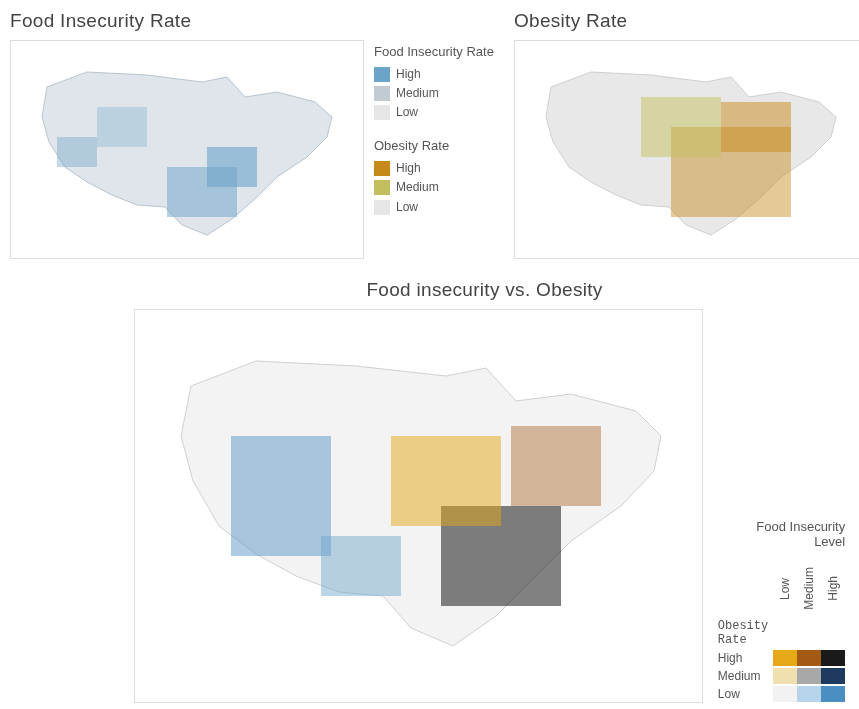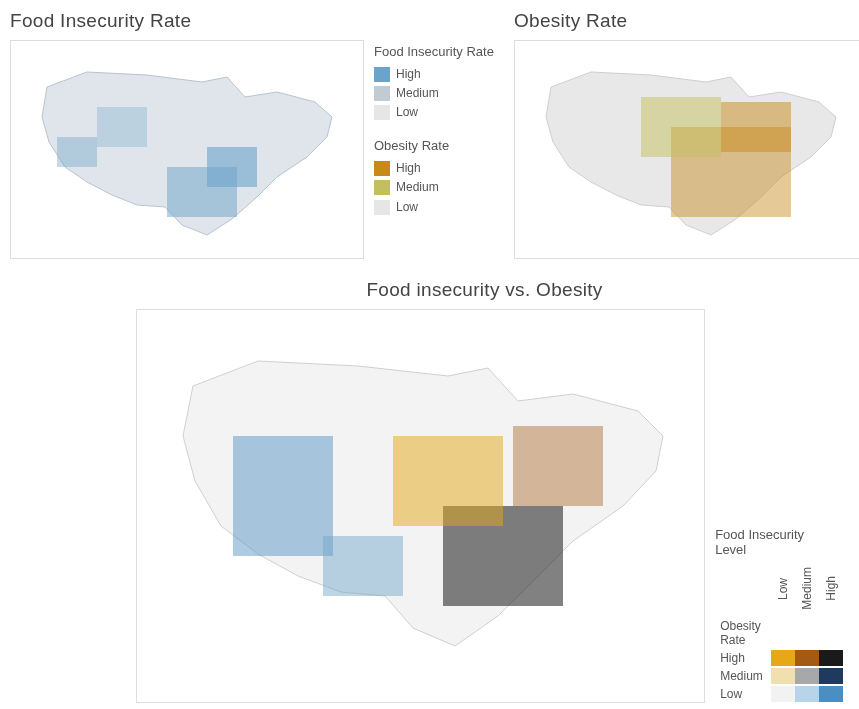--- a/index.html
+++ b/index.html
@@ -76,23 +76,23 @@
   .sw-blue-low  { background: #e6e6e6; }
   .sw-ob-high { background: #c58a1a; }
   .sw-ob-med  { background: #c3bf5e; }
   .sw-ob-low  { background: #e6e6e6; }
 
   .bivariate-legend {
     font-size: 12px;
     color: #555;
   }
   .biv-title {
-    text-align: left;
+    text-align: right;
     font-size: 13px;
-    margin-bottom: 6px;
+    margin-bottom: 14px;
     white-space: pre-line;
   }
   .biv-table {
     border-collapse: collapse;
   }
   .biv-table th, .biv-table td {
     font-weight: normal;
     font-size: 12px;
     color: #555;
     padding: 2px 5px;
@@ -109,20 +109,21 @@
     width: 24px;
     height: 16px;
     display: block;
   }
   .biv-row-label {
     padding-right: 8px !important;
   }
   .biv-axis-label {
     font-size: 12px;
     color: #555;
+    font-family: Liberation Mono, monospace;
   }
 
   
   .c-HH { background: #1a1a1a; }
   .c-HM { background: #a35a14; }
   .c-HL { background: #e6a817; }
   .c-MH { background: #1f3a5f; }
   .c-MM { background: #a8a8a8; }
   .c-ML { background: #f0e0b0; }
   .c-LH { background: #4a8ec2; }

